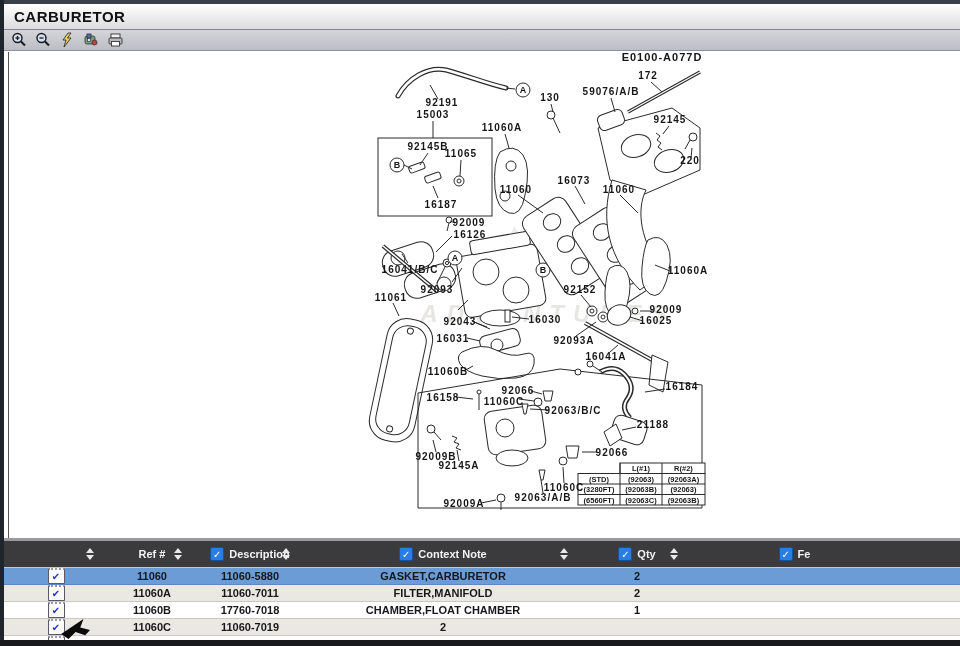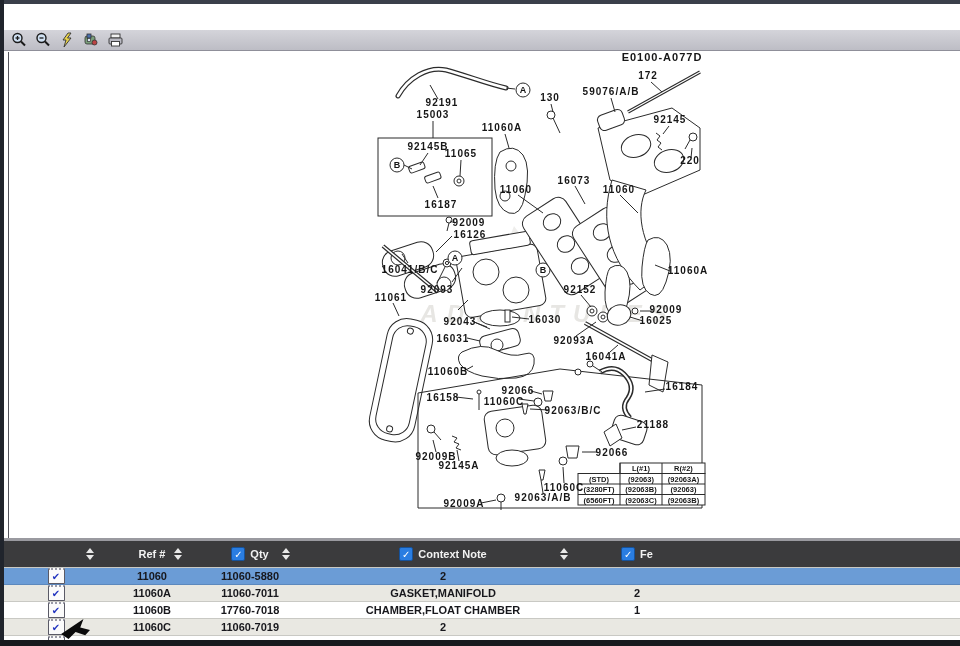--- a/index.html
+++ b/index.html
@@ -69,20 +69,23 @@
   .iconcell{display:flex;justify-content:center;}
 
   .cursor{position:absolute;left:58px;top:614px;pointer-events:none;}
 </style>
 </head>
 <body>
 
 <div id="page">
   <div class="frame-top"></div>
 
+  <div class="titlebar">
+    <span class="t">CARBURETOR</span>
+  </div>
 
   <div class="toolbar">
     <span class="tbtn">
       <svg width="16" height="16" viewBox="0 0 16 16">
         <circle cx="6.5" cy="6" r="4.5" fill="#cfe0f2" stroke="#1a1a1a" stroke-width="1.4"></circle>
         <line x1="10" y1="9.5" x2="14" y2="13.5" stroke="#1a1a1a" stroke-width="2"></line>
         <line x1="4.5" y1="6" x2="8.5" y2="6" stroke="#1a1a1a" stroke-width="1.3"></line>
         <line x1="6.5" y1="4" x2="6.5" y2="8" stroke="#1a1a1a" stroke-width="1.3"></line>
       </svg>
     </span>
@@ -367,51 +370,57 @@
     <div class="prow head">
       <div class="hcell">
           <span class="sort"></span>
         </div>
       <div class="hcell">
           <span>Ref #</span>
           <span class="sort"></span>
         </div>
       <div class="hcell">
           <span class="hcb"></span>
-          <span>Qty</span>
+          <span>Description</span>
           <span class="sort"></span>
         </div>
       <div class="hcell">
           <span class="hcb"></span>
           <span>Context Note</span>
           <span class="sort"></span>
         </div>
       <div class="hcell">
           <span class="hcb"></span>
+          <span>Qty</span>
+          <span class="sort"></span>
+        </div>
+      <div class="hcell">
+          <span class="hcb"></span>
           <span>Fe</span>
         </div>
     </div>
 
     <div class="prow sel">
       <div class="cell iconcell">
           <span class="note-icon"></span>
         </div>
       <div class="cell">11060</div>
       <div class="cell">11060-5880</div>
+      <div class="cell">GASKET,CARBURETOR</div>
       <div class="cell">2</div>
       <div class="cell"></div>
       <div class="cell"></div>
     </div>
     <div class="prow alt">
       <div class="cell iconcell">
           <span class="note-icon"></span>
         </div>
       <div class="cell">11060A</div>
       <div class="cell">11060-7011</div>
-      <div class="cell">GASKET,MANIFOLD</div>
+      <div class="cell">FILTER,MANIFOLD</div>
       <div class="cell">2</div>
       <div class="cell"></div>
       <div class="cell"></div>
     </div>
     <div class="prow plain">
       <div class="cell iconcell">
           <span class="note-icon"></span>
         </div>
       <div class="cell">11060B</div>
       <div class="cell">17760-7018</div>

